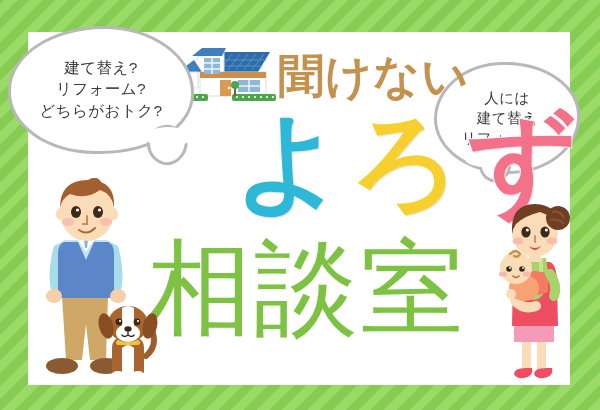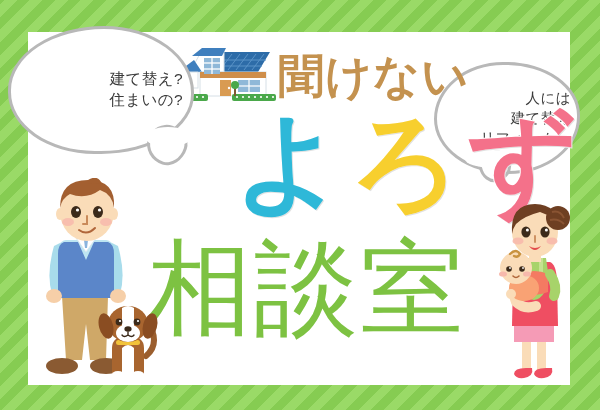--- a/index.html
+++ b/index.html
@@ -44,21 +44,21 @@
     background: #ffffff;
     border: 3px solid #b8b8b8;
     color: #3b3b3b;
     text-align: center;
     line-height: 1.38;
     font-size: 15.5px;
     letter-spacing: 0.4px;
     box-sizing: border-box;
     display: flex;
     flex-direction: column;
-    align-items: flex-end;
+    align-items: center;
     justify-content: center;
   }
 
   #bubble-left {
     left: 8px;
     top: 26px;
     width: 186px;
     height: 128px;
     border-radius: 60% 56% 58% 54% / 58% 60% 54% 56%;
     padding: 4px 8px 6px 8px;
@@ -236,21 +236,22 @@
         <circle cx="101" cy="59" r="1.1"></circle>
       </g>
 
       <rect x="62" y="48" width="2" height="10" fill="#7d5a32"></rect>
       <circle cx="63" cy="47" r="4" fill="#4aa84a"></circle>
     </svg>
   </div>
 
   <div class="bubble" id="bubble-left">
     <span class="bubble-line">建て替え?</span>
-    <span class="bubble-line">住まいの?</span>
+    <span class="bubble-line">リフォーム?</span>
+    <span class="bubble-line">どちらがおトク?</span>
     <span class="tail"></span>
     <span class="tail-mask"></span>
   </div>
 
   <div class="bubble" id="bubble-right">
     <span class="bubble-line">人には</span>
     <span class="bubble-line">建て替え</span>
     <span class="bubble-line">リフォーム…</span>
     <span class="tail"></span>
     <span class="tail-mask2"></span>

